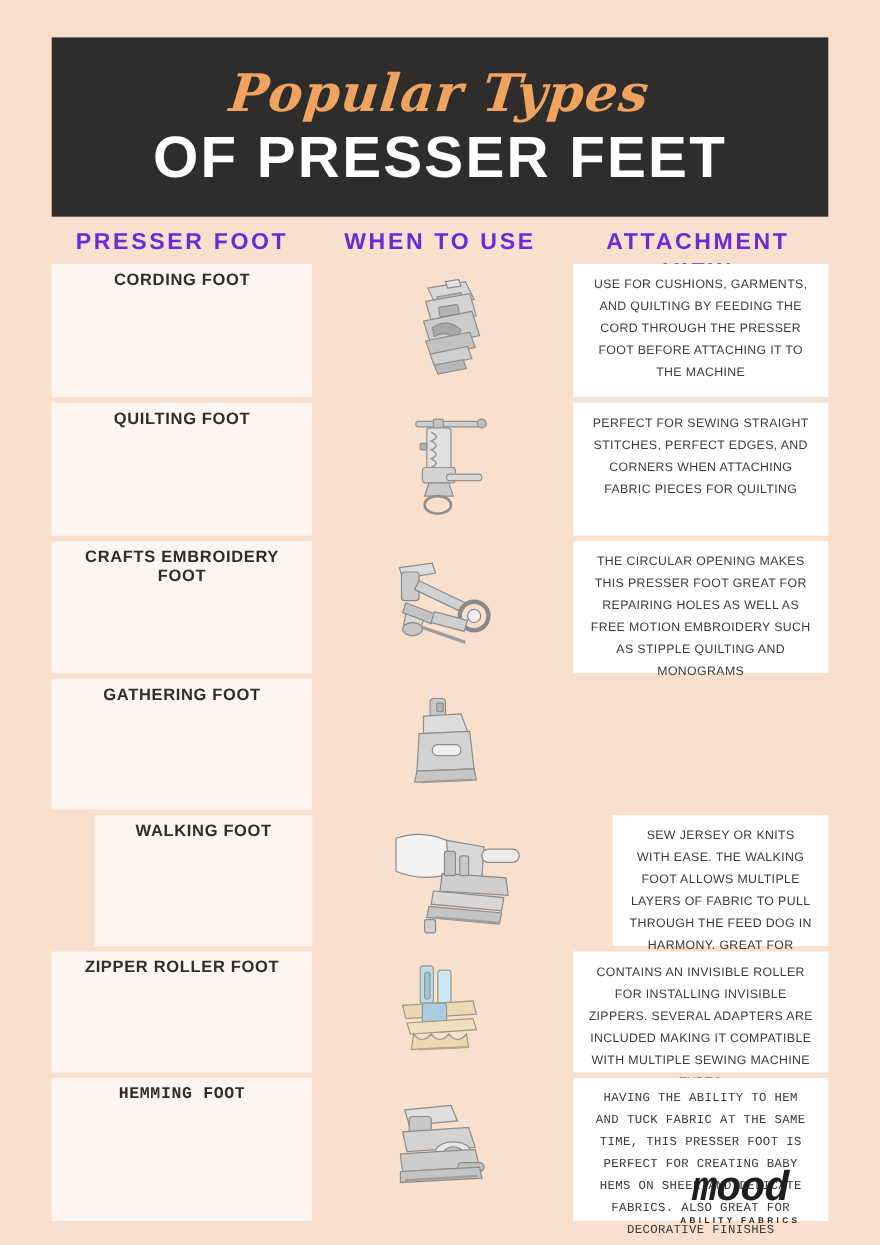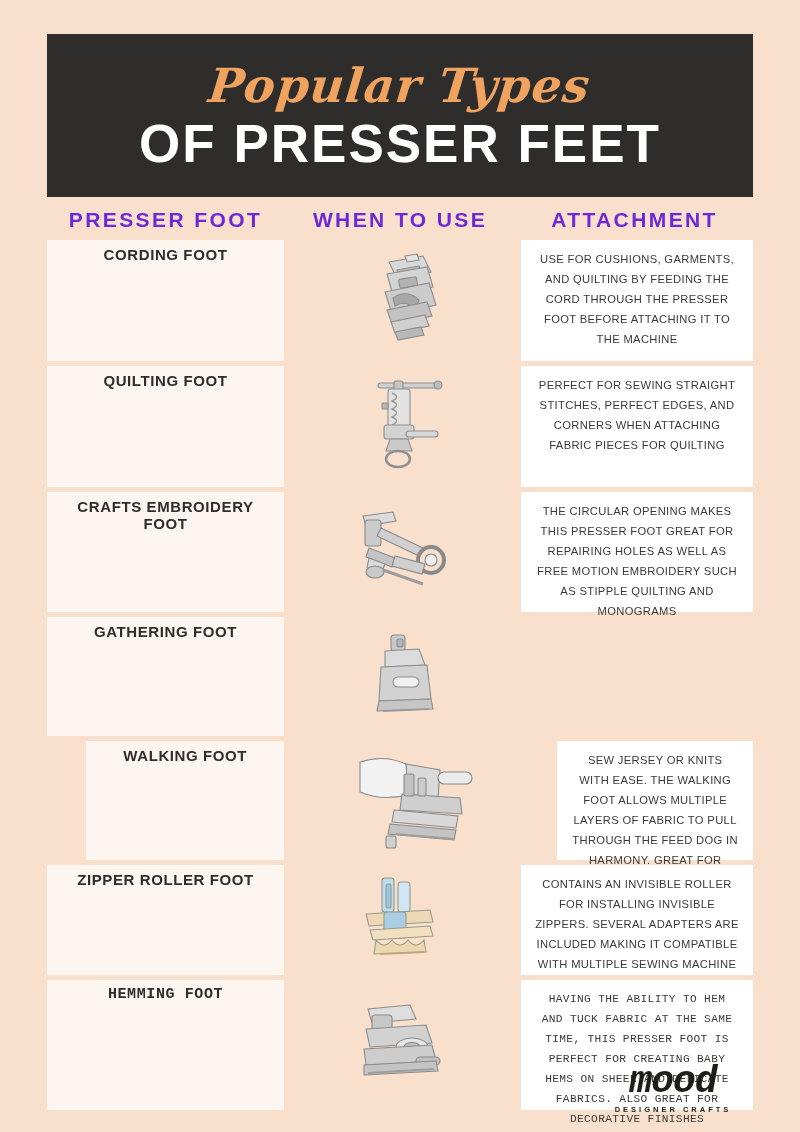--- a/index.html
+++ b/index.html
@@ -354,16 +354,16 @@
       </div>
       <div class="cell-use">
         <p>HAVING THE ABILITY TO HEM AND TUCK FABRIC AT THE SAME TIME, THIS PRESSER FOOT IS PERFECT FOR CREATING BABY HEMS ON SHEER AND DELICATE FABRICS. ALSO GREAT FOR DECORATIVE FINISHES</p>
       </div>
     </div>
 
   </div>
 
   <div class="logo">
     <div class="logo-word">mood</div>
-    <div class="logo-sub">DESIGNER  CRAFTS</div>
+    <div class="logo-sub">ABILITY  FABRICS</div>
   </div>
 
 </div>
 
 </body></html>

